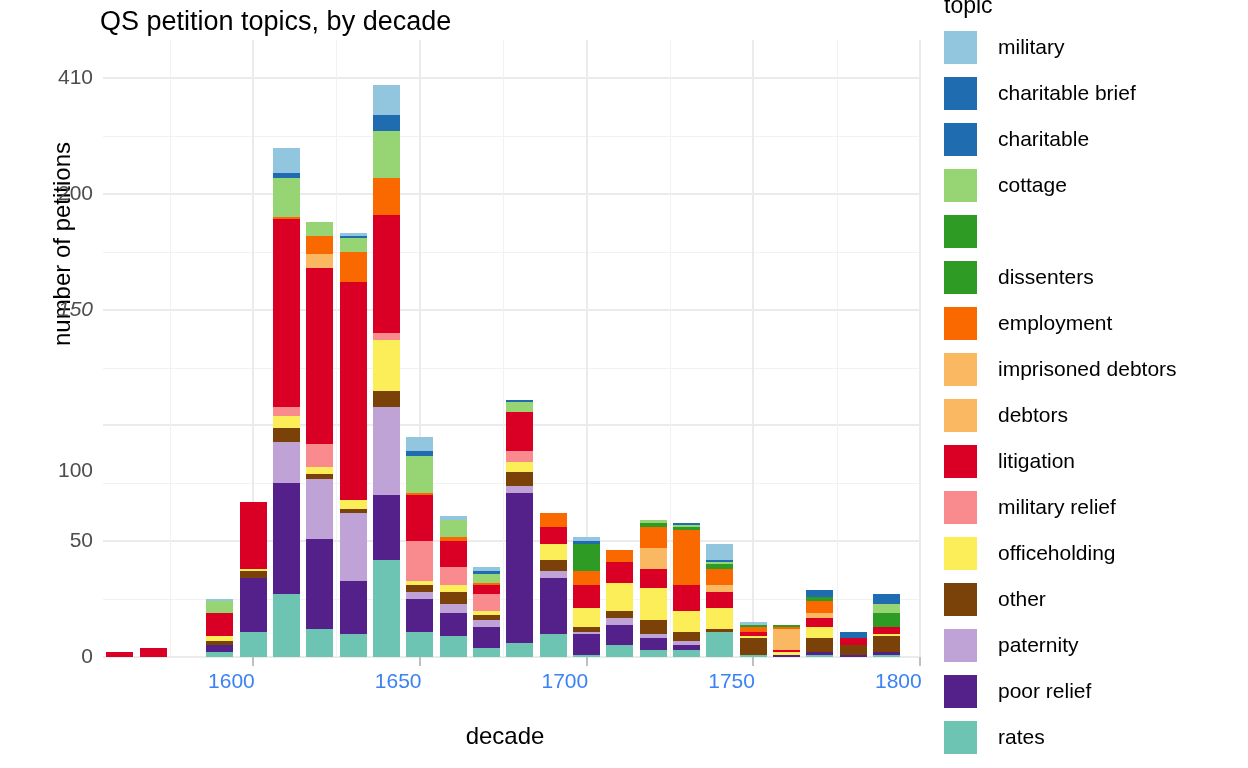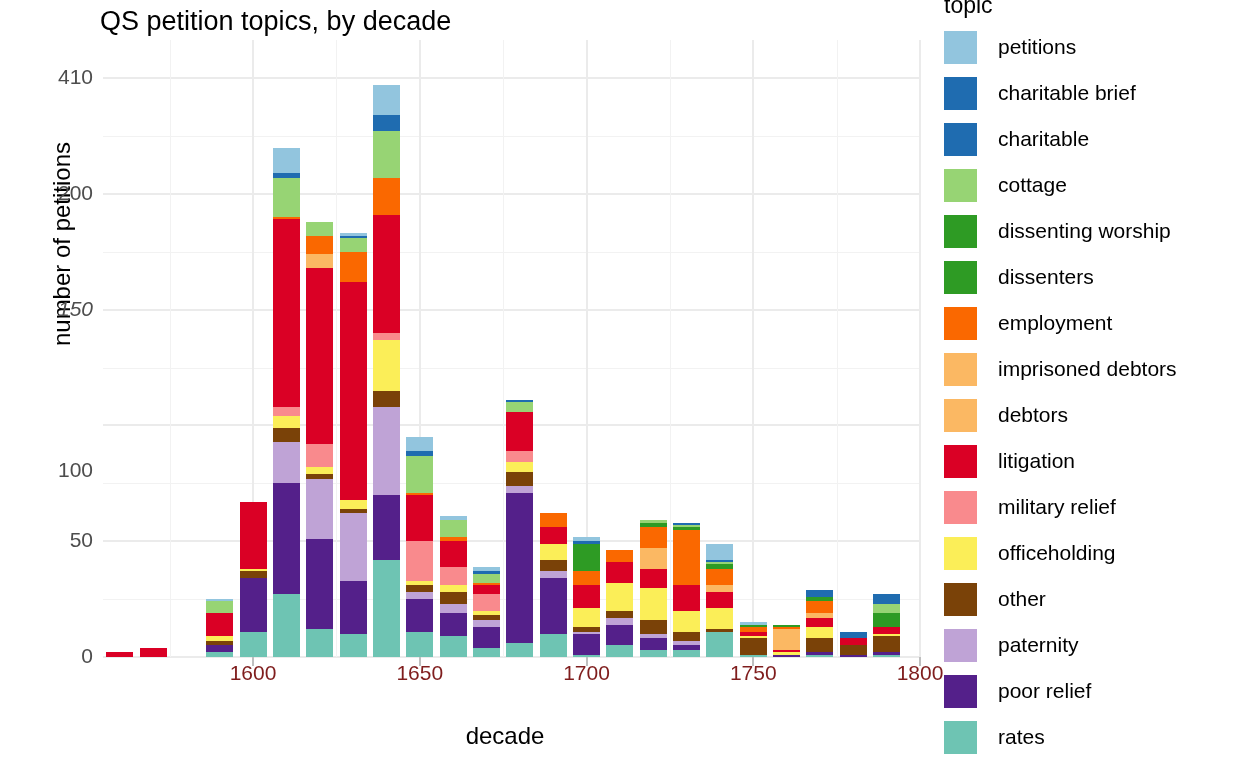--- a/index.html
+++ b/index.html
@@ -48,22 +48,22 @@
   .ytick{
     position:absolute;right:0;width:52px;text-align:right;
     font-size:21px;color:#4D4D4D;
   }
   #y-ticks{position:absolute;left:33px;top:40px;width:60px;height:617px;}
 
   
   #x-ticks{position:absolute;left:103px;top:657px;width:817px;height:50px;}
   .xtickmark{position:absolute;top:0;width:2px;height:9px;background:#BFBFBF;}
   .xtick{
-    position:absolute;top:4px;width:90px;margin-left:-45px;
-    text-align:center;font-size:21px;color:#7f1d1d;
+    position:absolute;top:12px;width:90px;margin-left:-45px;
+    font-size:21px;color:#3b82f6;
   }
 
   
   #bars{position:absolute;left:0;top:0;width:100%;height:100%;}
   .bar{position:absolute;bottom:0;}
   .seg{position:absolute;left:0;width:100%;}
 
   
   #legend{position:absolute;left:944px;top:0px;width:304px;height:688px;}
   .legend-title{
@@ -366,37 +366,36 @@
       <div class="xtick" style="left: 650.265px;">1750</div>
       <div class="xtickmark" style="left: 816px;"></div>
       <div class="xtick" style="left: 817px;">1800</div>
     </div>
 
   <div id="legend">
     <div class="legend-title">topic</div>
     <div id="legend-items">
         <div class="legend-item" style="top: 24px;">
           <span class="legend-key" style="background: rgb(146, 197, 222);"></span>
-          <span class="legend-label">petitions</span>
+          <span class="legend-label">military</span>
         </div>
         <div class="legend-item" style="top: 70px;">
           <span class="legend-key" style="background: rgb(31, 108, 176);"></span>
           <span class="legend-label">charitable brief</span>
         </div>
         <div class="legend-item" style="top: 116px;">
           <span class="legend-key" style="background: rgb(31, 108, 176);"></span>
           <span class="legend-label">charitable</span>
         </div>
         <div class="legend-item" style="top: 162px;">
           <span class="legend-key" style="background: rgb(151, 212, 116);"></span>
           <span class="legend-label">cottage</span>
         </div>
         <div class="legend-item" style="top: 208px;">
           <span class="legend-key" style="background: rgb(46, 155, 36);"></span>
-          <span class="legend-label">dissenting worship</span>
         </div>
         <div class="legend-item" style="top: 254px;">
           <span class="legend-key" style="background: rgb(46, 155, 36);"></span>
           <span class="legend-label">dissenters</span>
         </div>
         <div class="legend-item" style="top: 300px;">
           <span class="legend-key" style="background: rgb(250, 104, 0);"></span>
           <span class="legend-label">employment</span>
         </div>
         <div class="legend-item" style="top: 346px;">

